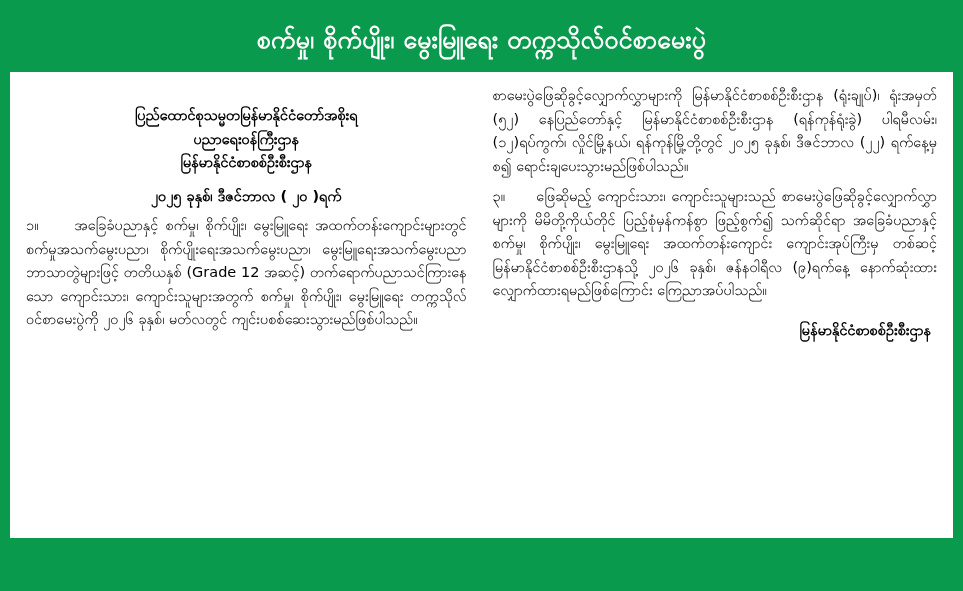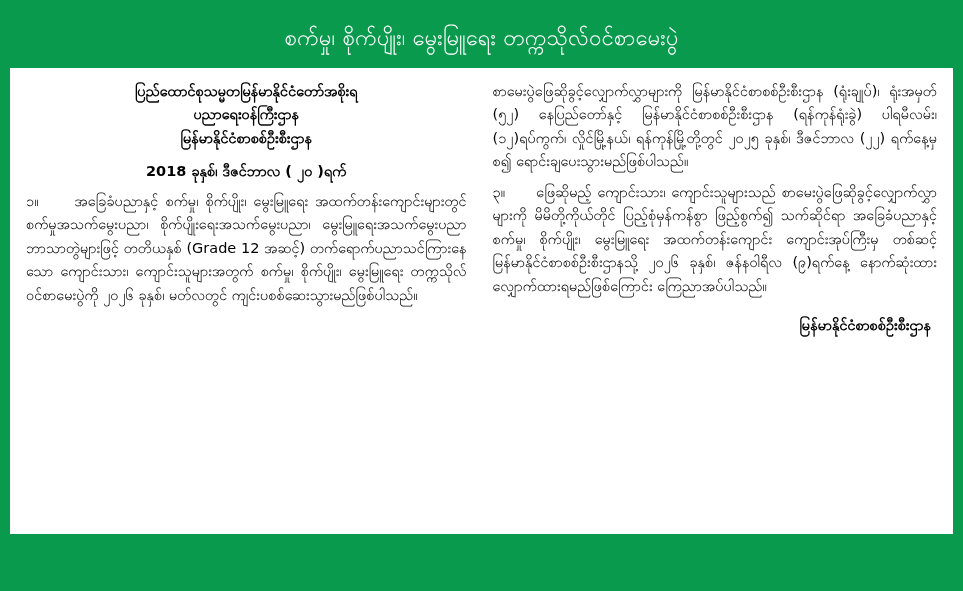--- a/index.html
+++ b/index.html
@@ -23,22 +23,22 @@
   }
   .header {
     width: 100%;
     box-sizing: border-box;
     background: #0a9a4e;
     color: #ffffff;
     text-align: center;
     padding: 12px 20px 14px 20px;
   }
   .header-line {
-    font-size: 22px;
-    font-weight: normal;
+    font-size: 25px;
+    font-weight: bold;
     line-height: 1.45;
     letter-spacing: 0.2px;
   }
   .body-panel {
     background: #ffffff;
     width: 100%;
     height: 466px;
     box-sizing: border-box;
     padding: 12px 16px 10px 16px;
     display: flex;
@@ -47,20 +47,21 @@
   }
   .col {
     width: 50%;
     box-sizing: border-box;
     color: #000000;
     font-size: 14.5px;
     line-height: 1.62;
   }
   .col.left {
     padding-right: 4px;
+    margin-top: 20px;
   }
   .centered {
     text-align: center;
     font-weight: bold;
   }
   .centered.sub {
     font-weight: bold;
   }
   .gap-sm { height: 6px; }
   .gap-md { height: 10px; }
@@ -90,21 +91,21 @@
     <div class="header-line">စက်မှု၊ စိုက်ပျိုး၊ မွေးမြူရေး တက္ကသိုလ်ဝင်စာမေးပွဲ</div>
   </div>
 
   <div class="body-panel">
 
     <div class="col left">
       <div class="centered">ပြည်ထောင်စုသမ္မတမြန်မာနိုင်ငံတော်အစိုးရ</div>
       <div class="centered">ပညာရေးဝန်ကြီးဌာန</div>
       <div class="centered">မြန်မာနိုင်ငံစာစစ်ဦးစီးဌာန</div>
       <div class="gap-md"></div>
-      <div class="centered sub">2018 ခုနှစ်၊ ဒီဇင်ဘာလ ( ၂၀ )ရက်</div>
+      <div class="centered sub">၂၀၂၅ ခုနှစ်၊ ဒီဇင်ဘာလ ( ၂၀ )ရက်</div>
       <div class="gap-sm"></div>
       <p class="para"><span class="lead">၁။</span>&nbsp;&nbsp;&nbsp;&nbsp;<span>အခြေခံပညာနှင့် စက်မှု၊ စိုက်ပျိုး၊ မွေးမြူရေး အထက်တန်းကျောင်းများတွင် စက်မှုအသက်မွေးပညာ၊ စိုက်ပျိုးရေးအသက်မွေးပညာ၊ မွေးမြူရေးအသက်မွေးပညာ ဘာသာတွဲများဖြင့် တတိယနှစ် (Grade 12 အဆင့်) တက်ရောက်ပညာသင်ကြားနေသော ကျောင်းသား၊ ကျောင်းသူများအတွက် စက်မှု၊ စိုက်ပျိုး၊ မွေးမြူရေး တက္ကသိုလ်ဝင်စာမေးပွဲကို ၂၀၂၆ ခုနှစ်၊ မတ်လတွင် ကျင်းပစစ်ဆေးသွားမည်ဖြစ်ပါသည်။</span></p>
     </div>
 
     <div class="col right">
       <p class="para">စာမေးပွဲဖြေဆိုခွင့်လျှောက်လွှာများကို မြန်မာနိုင်ငံစာစစ်ဦးစီးဌာန (ရုံးချုပ်)၊ ရုံးအမှတ် (၅၂) နေပြည်တော်နှင့် မြန်မာနိုင်ငံစာစစ်ဦးစီးဌာန (ရန်ကုန်ရုံးခွဲ) ပါရမီလမ်း၊ (၁၂)ရပ်ကွက်၊ လှိုင်မြို့နယ်၊ ရန်ကုန်မြို့တို့တွင် ၂၀၂၅ ခုနှစ်၊ ဒီဇင်ဘာလ (၂၂) ရက်နေ့မှစ၍ ရောင်းချပေးသွားမည်ဖြစ်ပါသည်။</p>
       <p class="para"><span class="lead">၃။</span>&nbsp;&nbsp;&nbsp;&nbsp;<span>ဖြေဆိုမည့် ကျောင်းသား၊ ကျောင်းသူများသည် စာမေးပွဲဖြေဆိုခွင့်လျှောက်လွှာများကို မိမိတို့ကိုယ်တိုင် ပြည့်စုံမှန်ကန်စွာ ဖြည့်စွက်၍ သက်ဆိုင်ရာ အခြေခံပညာနှင့် စက်မှု၊ စိုက်ပျိုး၊ မွေးမြူရေး အထက်တန်းကျောင်း ကျောင်းအုပ်ကြီးမှ တစ်ဆင့် မြန်မာနိုင်ငံစာစစ်ဦးစီးဌာနသို့ ၂၀၂၆ ခုနှစ်၊ ဇန်နဝါရီလ (၉)ရက်နေ့ နောက်ဆုံးထားလျှောက်ထားရမည်ဖြစ်ကြောင်း ကြေညာအပ်ပါသည်။</span></p>
       <div class="sign">မြန်မာနိုင်ငံစာစစ်ဦးစီးဌာန</div>
     </div>
 

